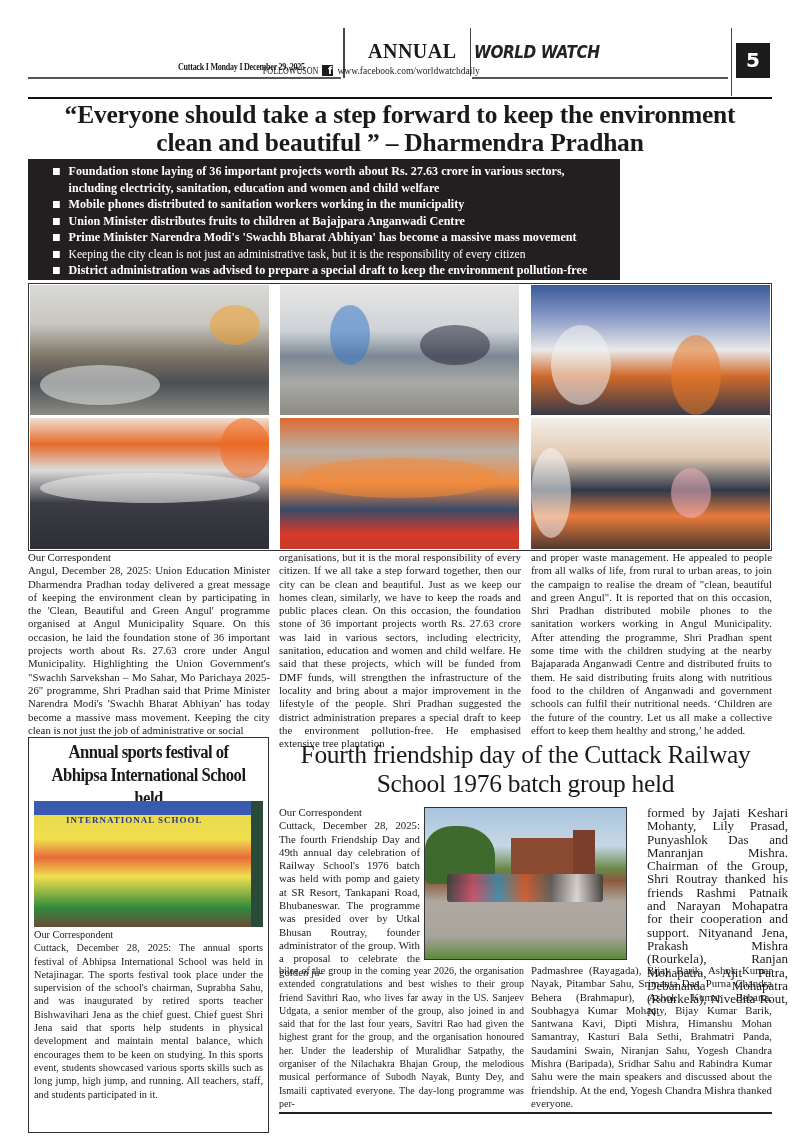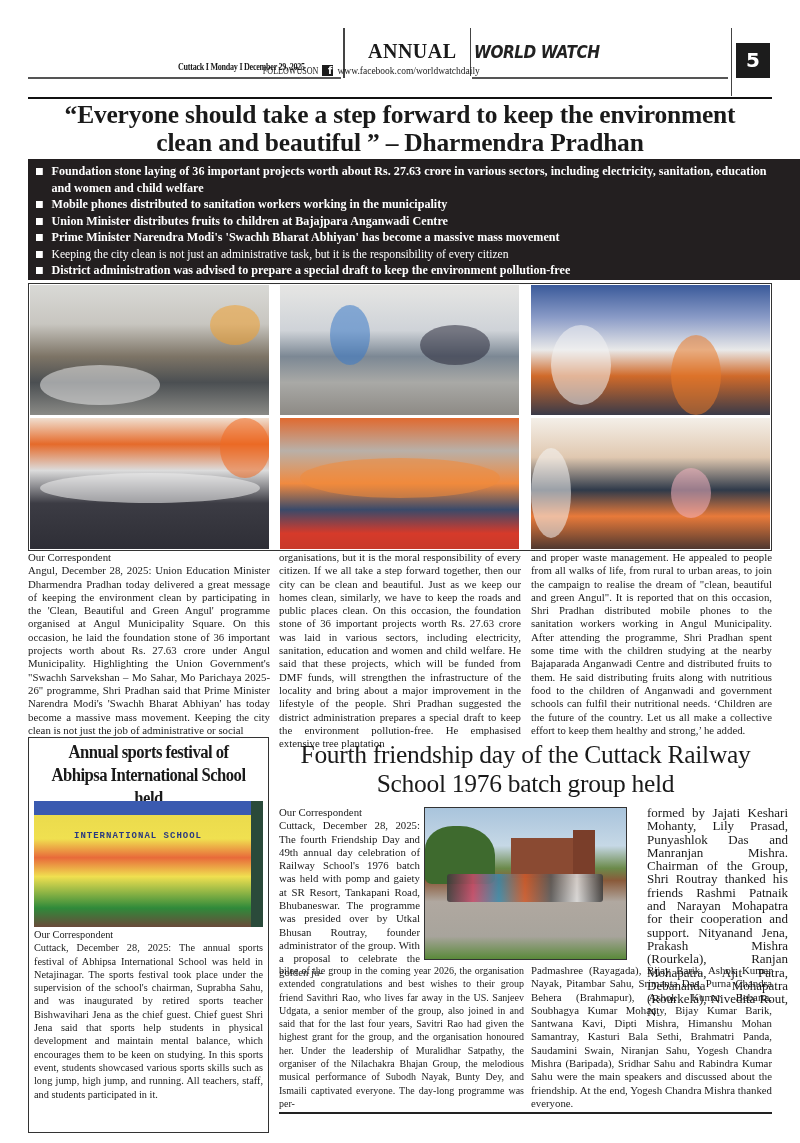--- a/index.html
+++ b/index.html
@@ -18,21 +18,21 @@
   .page-num { position: absolute; left: 736px; top: 43px; width: 34px; height: 35px; background: #1c1c1c; color: #fff; font-family: "DejaVu Sans", sans-serif; font-weight: bold; font-size: 20px; text-align: center; line-height: 35px; }
   .follow { position: absolute; left: 253px; top: 65px; font-size: 9.5px; display: flex; align-items: center; gap: 4px; }
   .follow .lbl { transform: scaleX(0.85); transform-origin: right; display: inline-block; }
   .fb-icon { display: inline-block; width: 11px; height: 11px; background: #1c1c1c; color: #fff; font-family: "DejaVu Sans", sans-serif; font-weight: bold; font-size: 10px; line-height: 12px; text-align: right; padding-right: 1px; }
   .top-rule { position: absolute; left: 28px; top: 97px; width: 744px; height: 2px; background: #111; }
 
   
   .headline { position: absolute; left: 28px; top: 101px; width: 744px; text-align: center; font-size: 26px; line-height: 28px; font-weight: bold; letter-spacing: -0.2px; transform: scaleX(0.98); font-family: "Liberation Serif", serif; }
 
   
-  .bullets { position: absolute; left: 28px; top: 159px; width: 772px; height: 121px; background: #231f20; color: #fff; padding: 4px 8px 0 8px; }
+  .bullets { position: absolute; left: 28px; top: 159px; width: 592px; height: 121px; background: #231f20; color: #fff; padding: 4px 8px 0 25px; }
   .bullets li { list-style: none; font-size: 12.5px; line-height: 16.5px; font-weight: bold; display: flex; align-items: flex-start; transform: scaleX(0.97); transform-origin: left; }
   .bullets li.light { font-weight: normal; font-size: 12px; }
   .bullets .sq { flex: 0 0 16px; display: inline-block; }
   .bullets .sq::before { content: ""; display: inline-block; width: 7px; height: 7px; background: #fff; margin-top: 5px; }
 
   
   .photo-frame { position: absolute; left: 28px; top: 283px; width: 744px; height: 268px; border: 1px solid #333; }
   .photo { position: absolute; overflow: hidden; }
   .p1 { left: 30px; top: 285px; width: 239px; height: 130px; background: linear-gradient(180deg, #d9d9d6 0%, #c8c6c0 30%, #7d7466 55%, #4b4f52 75%, #8a8a86 100%); }
   .p2 { left: 280px; top: 285px; width: 239px; height: 130px; background: linear-gradient(180deg, #e6e6e4 0%, #cfd3d8 35%, #7c8894 55%, #a9a9a6 75%, #8d8a85 100%); }
@@ -48,21 +48,21 @@
   .c1 { left: 28px; top: 551px; width: 242px; }
   .c2 { left: 279px; top: 551px; width: 242px; }
   .c3 { left: 531px; top: 551px; width: 241px; }
 
   
   .sports-box { position: absolute; left: 28px; top: 737px; width: 241px; height: 396px; border: 1.5px solid #333; }
   .sports-title { position: absolute; left: 30px; top: 741px; width: 237px; text-align: center; font-size: 18.5px; line-height: 23px; font-weight: bold; letter-spacing: -0.6px; transform: scaleX(0.9); font-family: "Liberation Serif", serif; }
   .sports-photo { position: absolute; left: 34px; top: 801px; width: 229px; height: 126px; overflow: hidden; background: linear-gradient(180deg, #e8d84a 0%, #f0e050 30%, #e86a3a 45%, #f0e050 60%, #2f8a3a 85%, #6a4a3a 100%); border-right: 12px solid #2a4a3a; }
   .sports-photo .banner-top { position: absolute; left: 0; top: 0; width: 100%; height: 14px; background: #3a5ab0; }
   .sports-photo .banner-word { position: absolute; left: 10px; top: 28px; font-family: "DejaVu Serif", serif; font-weight: bold; font-size: 36px; color: #e0462a; letter-spacing: 1px; }
-  .sports-photo .sub { position: absolute; left: 40px; top: 14px; font-family: Liberation Mono, monospace; font-size: 9px; color: #2a3a80; font-weight: bold; letter-spacing: 1px; margin-top: 16px; }
+  .sports-photo .sub { position: absolute; left: 32px; top: 14px; font-family: Liberation Serif, serif; font-size: 9px; color: #2a3a80; font-weight: bold; letter-spacing: 1px; }
   .sports-text { position: absolute; left: 34px; top: 928px; width: 229px; font-size: 10.3px; line-height: 13.3px; text-align: justify; }
 
   
   .fr-headline { position: absolute; left: 279px; top: 740px; width: 493px; text-align: center; font-size: 25.5px; line-height: 29px; font-weight: normal; letter-spacing: -0.3px; font-family: "Liberation Serif", serif; }
   .fr-left { position: absolute; left: 279px; top: 806px; width: 141px; font-size: 10.8px; line-height: 13.3px; text-align: justify; }
   .fr-photo { position: absolute; left: 424px; top: 807px; width: 203px; height: 153px; border: 1px solid #333; overflow: hidden; background: linear-gradient(180deg, #a9c4dc 0%, #c6d8e6 25%, #6b8a4a 40%, #8a5a3a 48%, #b0a8a0 62%, #a8a49c 85%, #5a8a3a 100%); }
   .fr-photo .bld { position: absolute; left: 86px; top: 30px; width: 84px; height: 40px; background: #8a4a32; }
   .fr-photo .tower { position: absolute; left: 148px; top: 22px; width: 22px; height: 48px; background: #7a3e2a; }
   .fr-photo .crowd { position: absolute; left: 22px; top: 66px; width: 156px; height: 28px; background: linear-gradient(90deg, #3a3a3a, #c84a6a, #3a8aaa, #d05a2a, #5a5a5a, #e0e0e0, #3a3a3a); opacity: 0.85; border-radius: 3px; }
   .fr-photo .trees { position: absolute; left: 0; top: 18px; width: 70px; height: 58px; background: #3e6a2e; border-radius: 40% 50% 10% 10%; }

